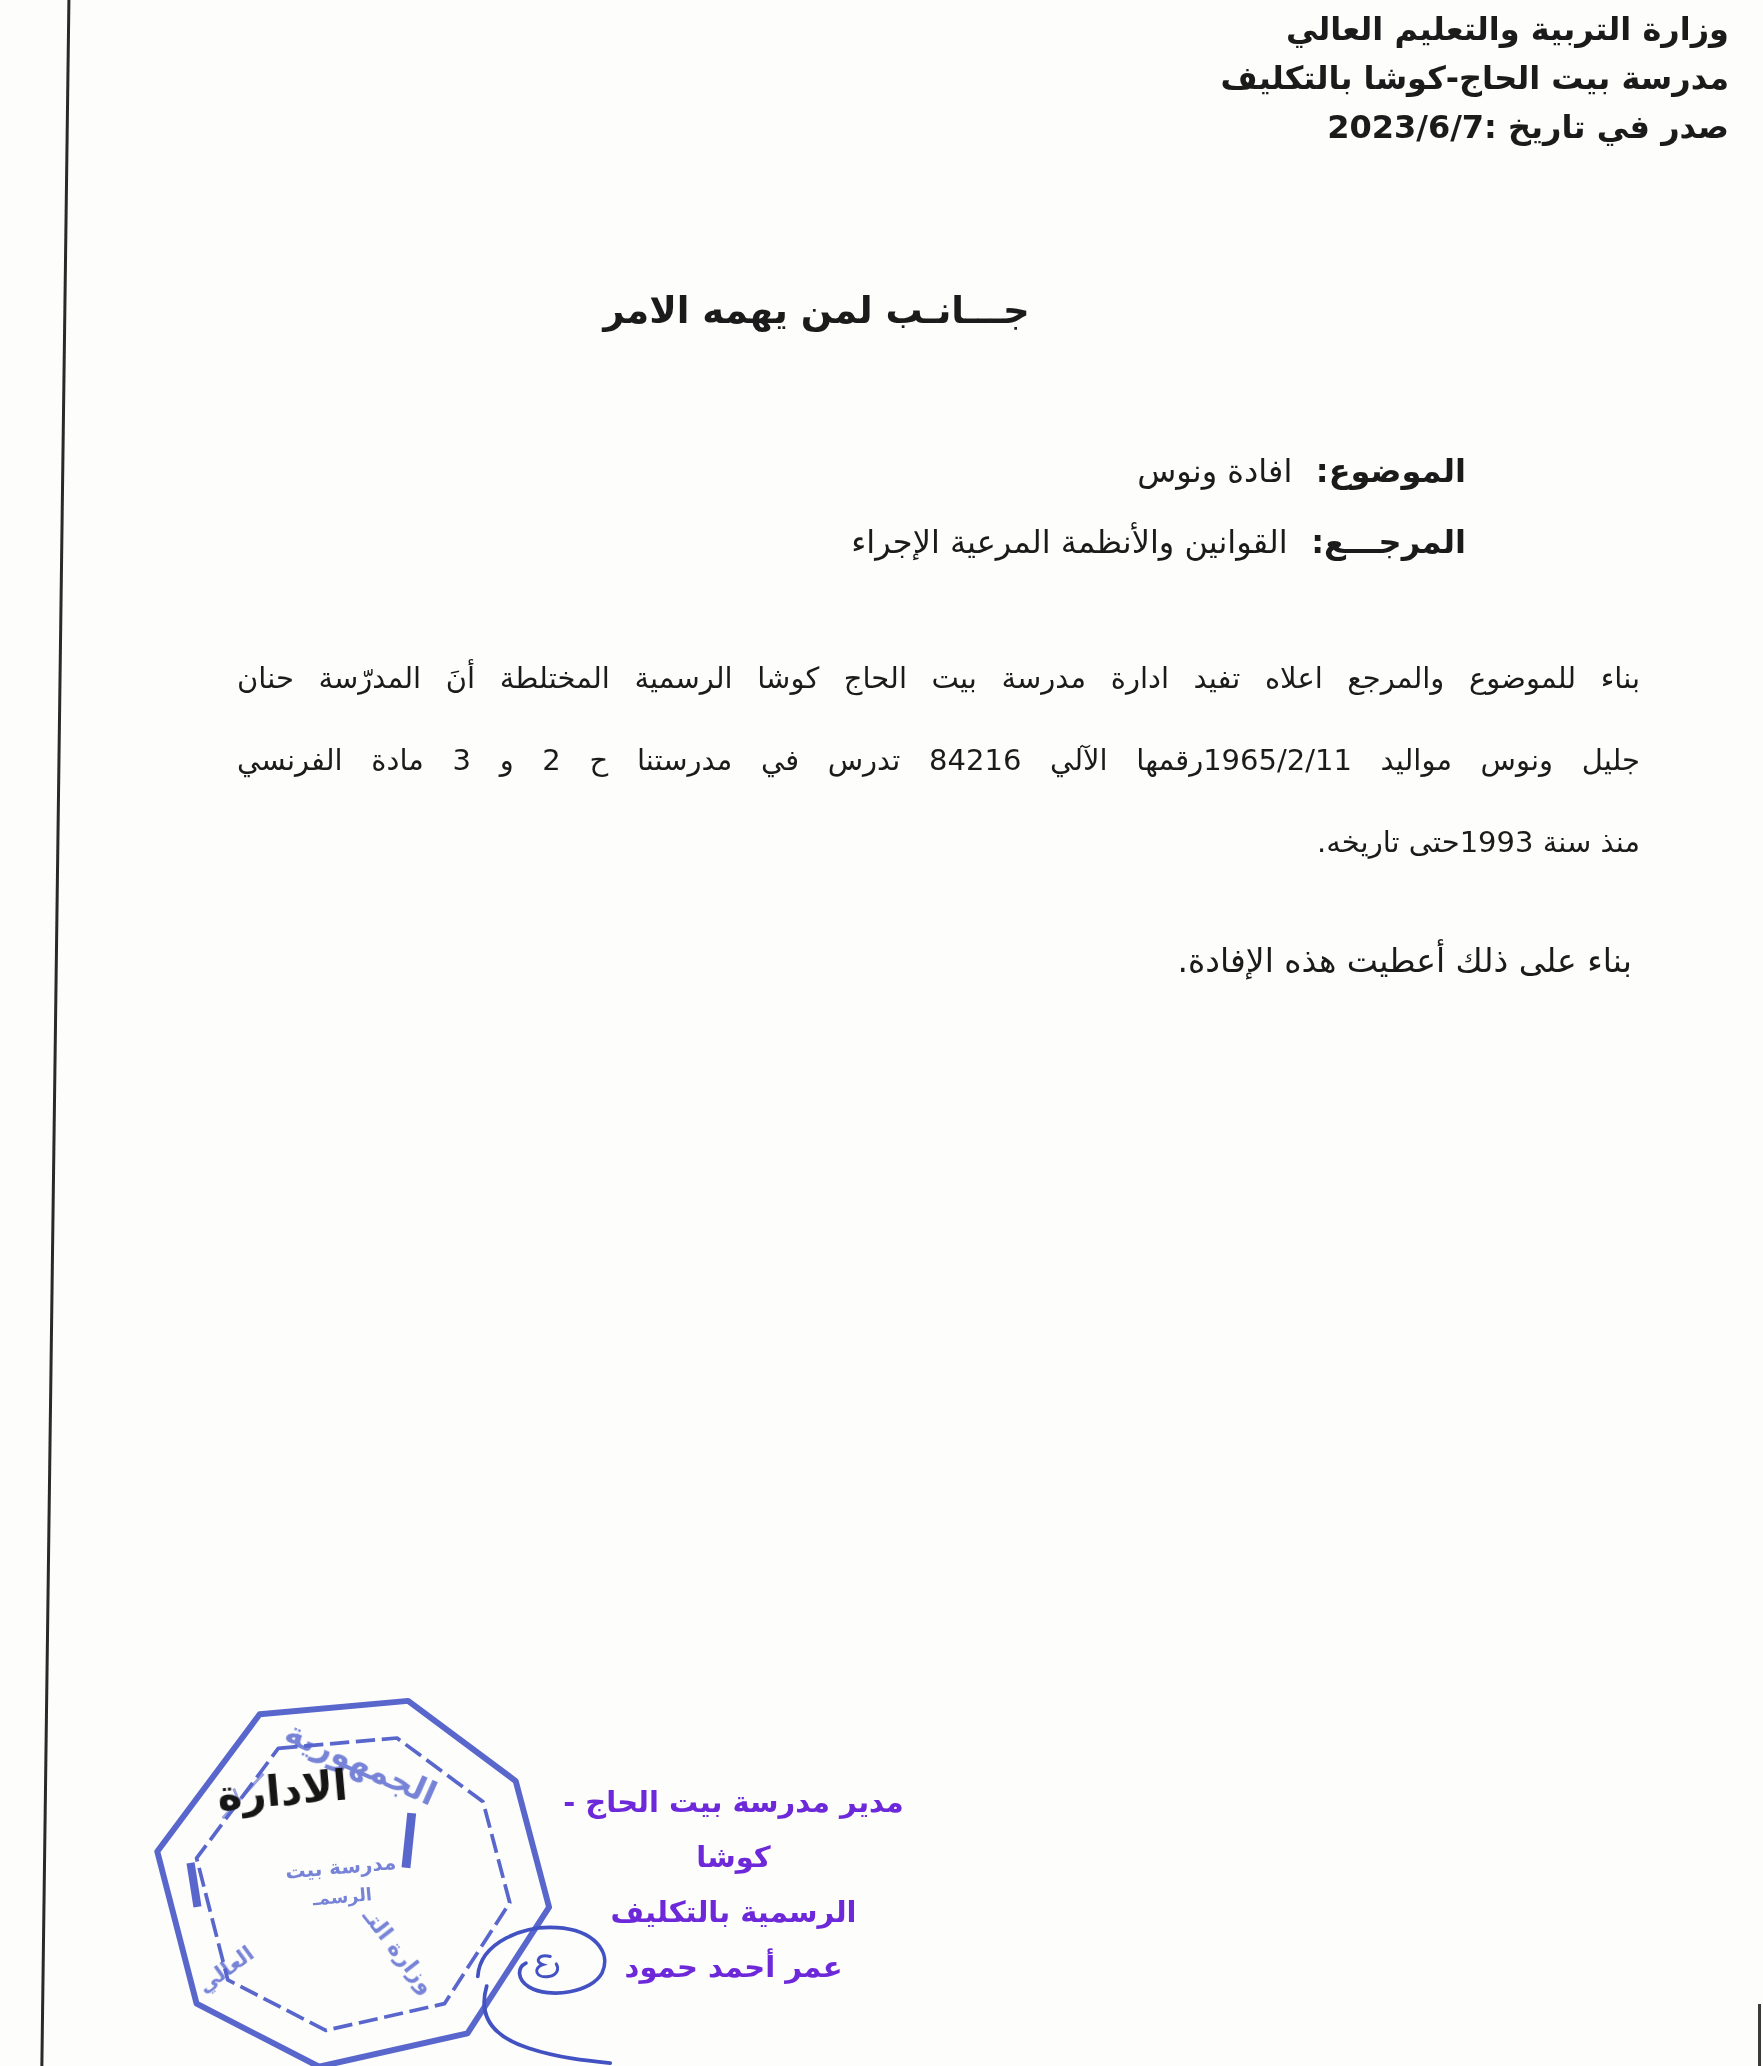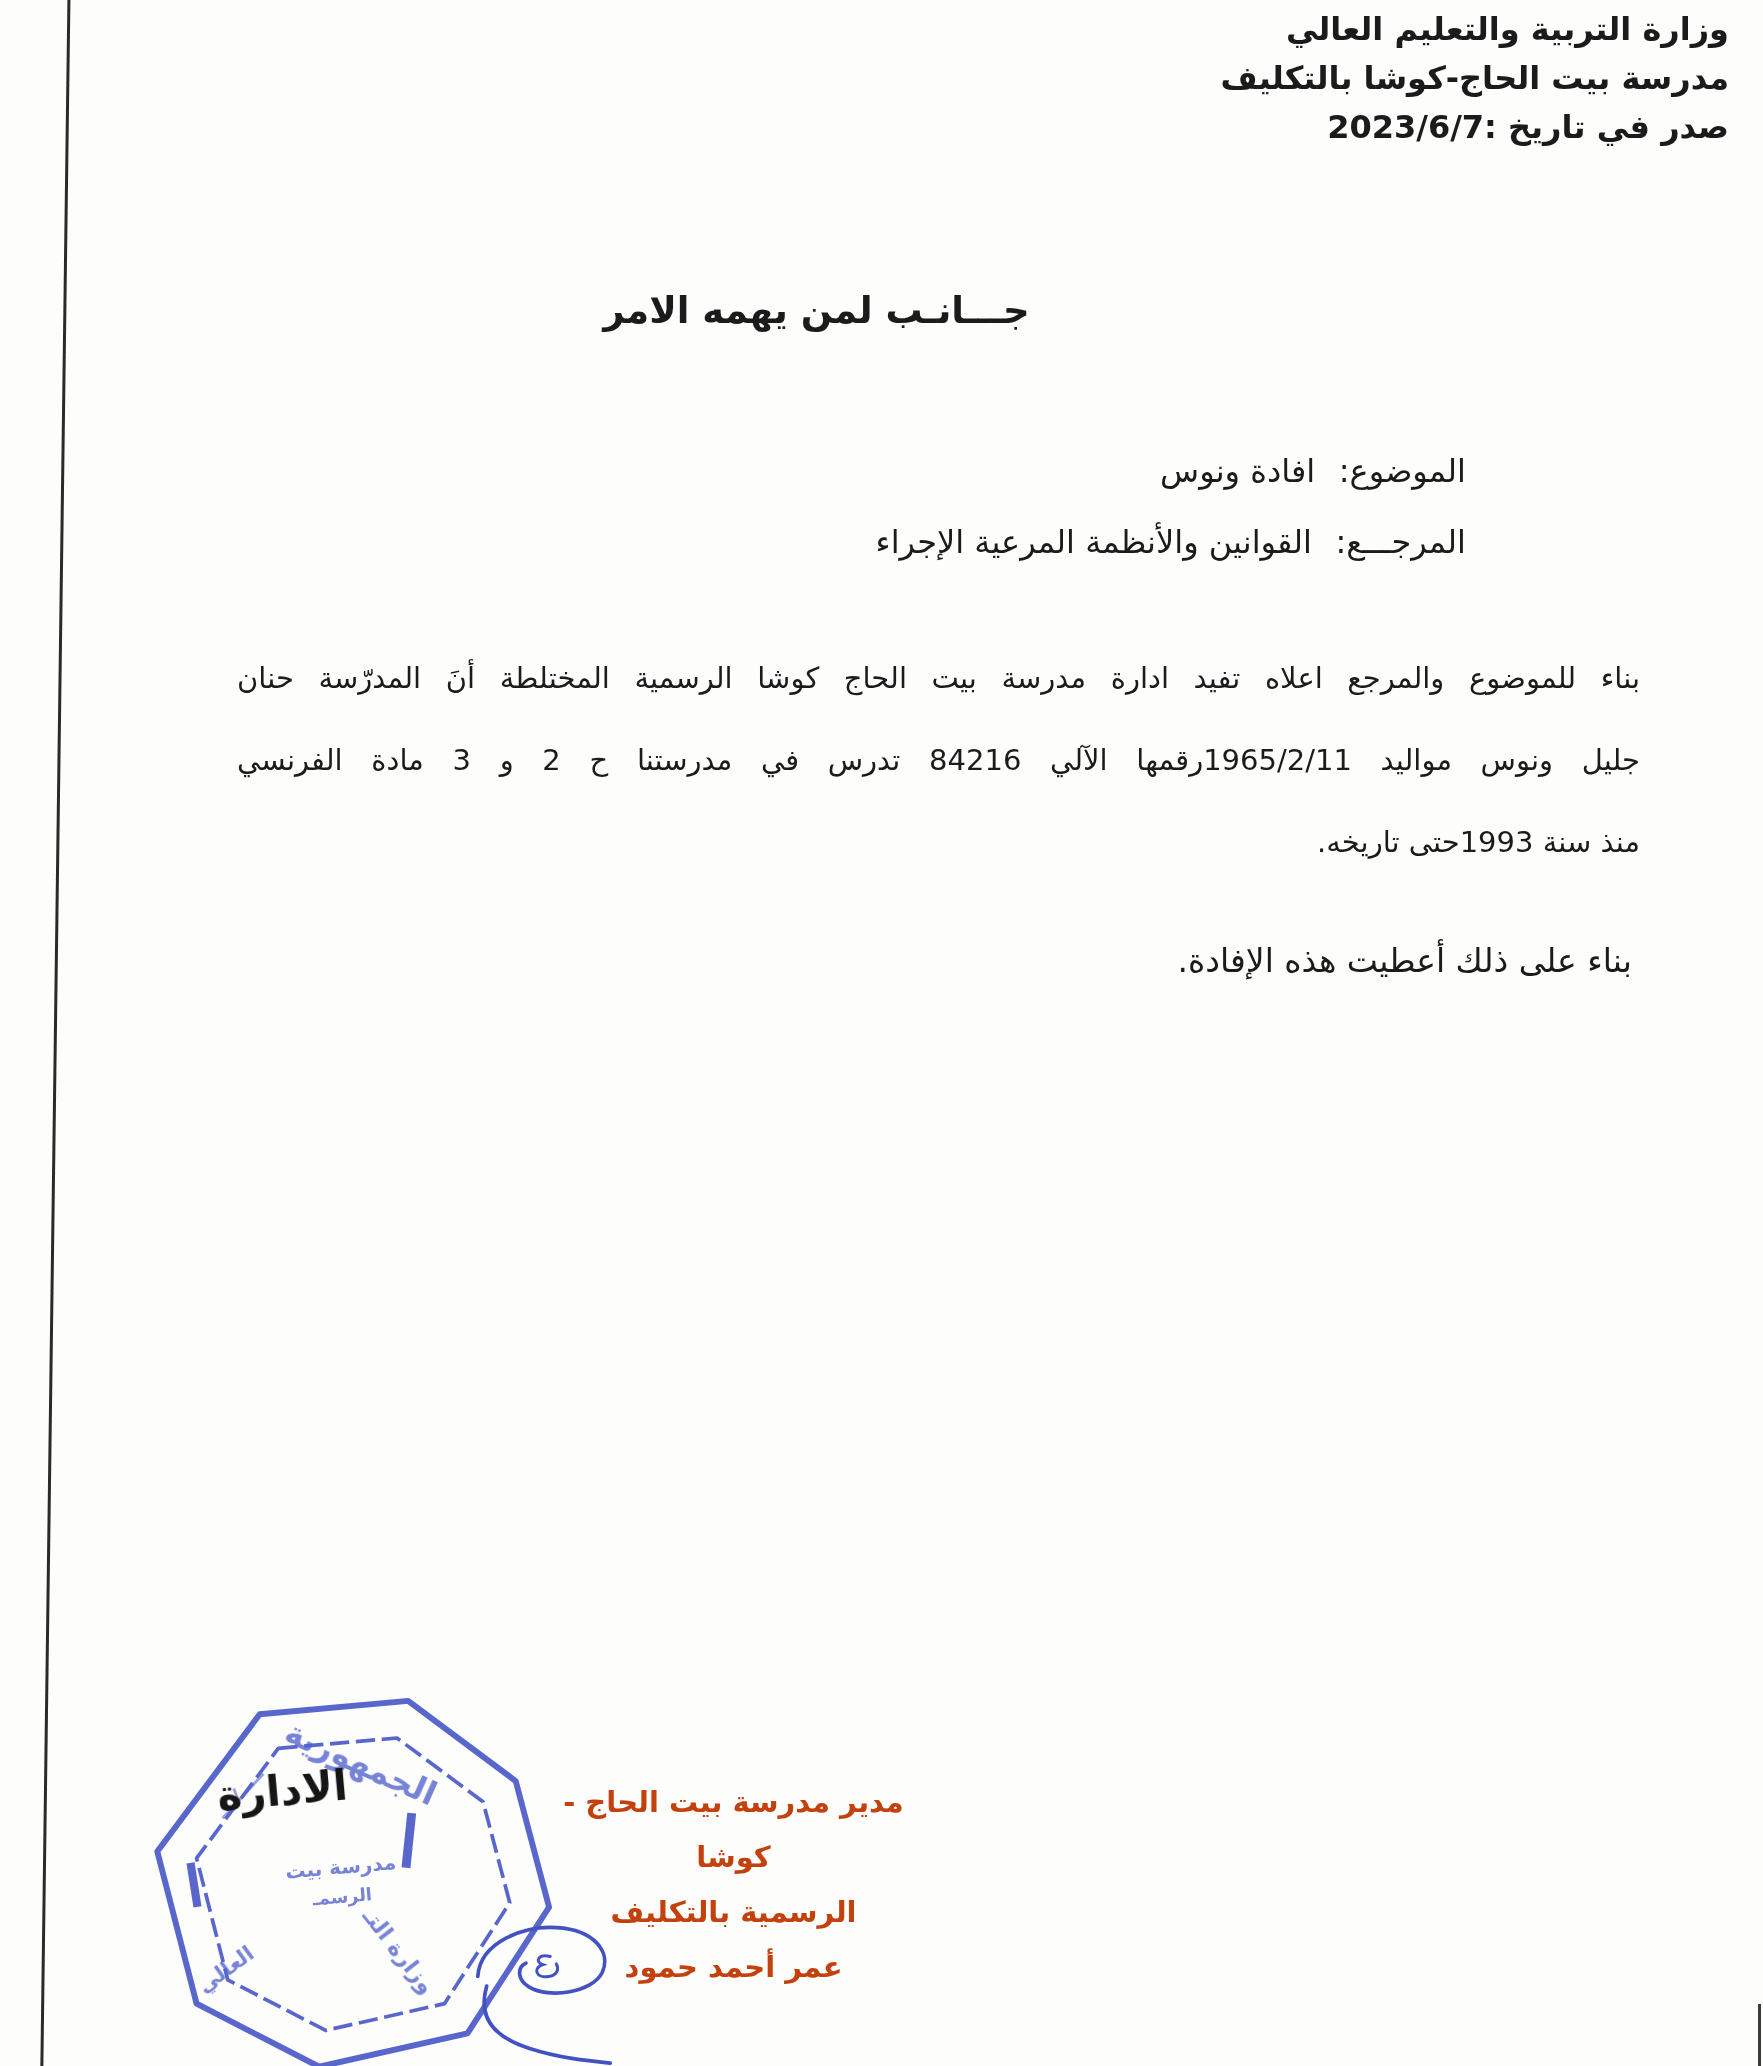--- a/index.html
+++ b/index.html
@@ -61,21 +61,21 @@
   }
 
   .meta-block {
     position: absolute;
     top: 436px;
     right: 297px;
     text-align: right;
     font-size: 32px;
     line-height: 71px;
   }
-  .meta-label { font-weight: normal; }
+  .meta-label { font-weight: bold; }
   .meta-value { font-weight: normal; margin-right: 13.4px; }
 
   .body-block {
     position: absolute;
     top: 637px;
     right: 123px;
     left: 237px;
     font-size: 29px;
     line-height: 82px;
     text-align: right;
@@ -114,21 +114,21 @@
 
   .sig-block {
     position: absolute;
     top: 1775px;
     left: 533px;
     width: 401px;
     text-align: center;
     font-size: 29px;
     font-weight: bold;
     line-height: 55px;
-    color: #c2410c;
+    color: #6d28d9;
   }
 
   .hand-signature {
     position: absolute;
     left: 444px;
     top: 1921px;
     width: 186px;
     height: 145px;
   }
 </style>

